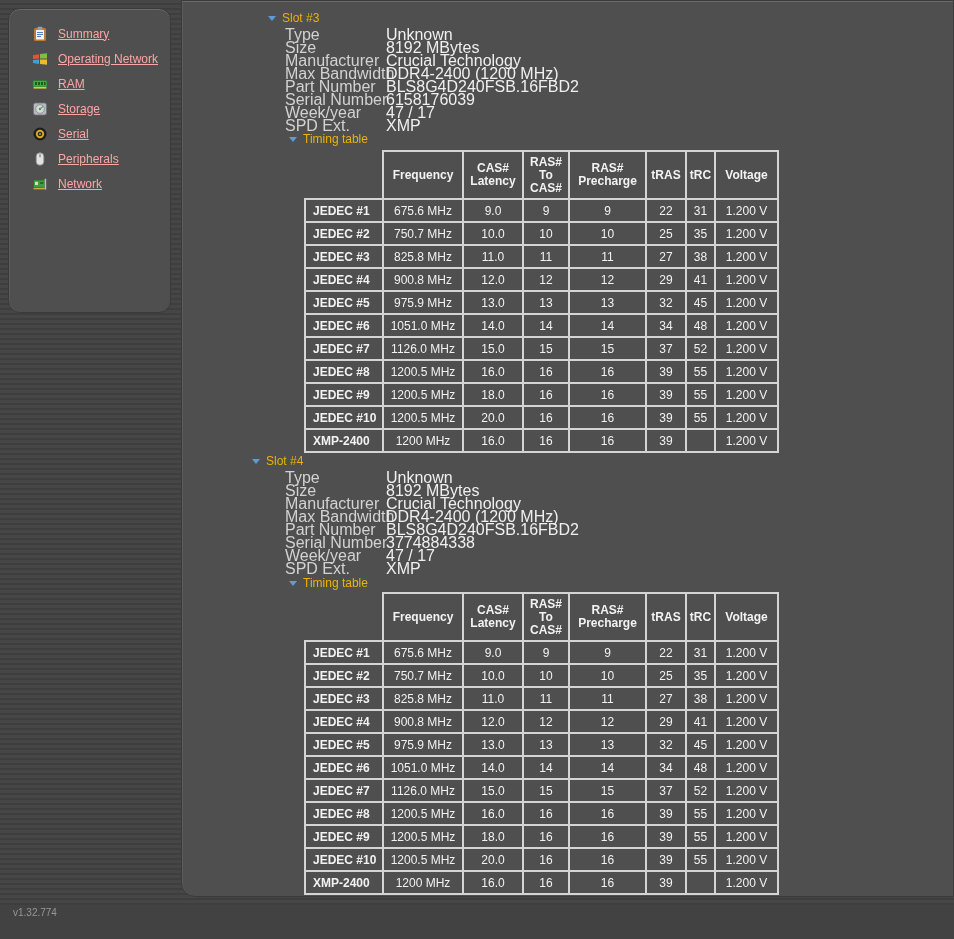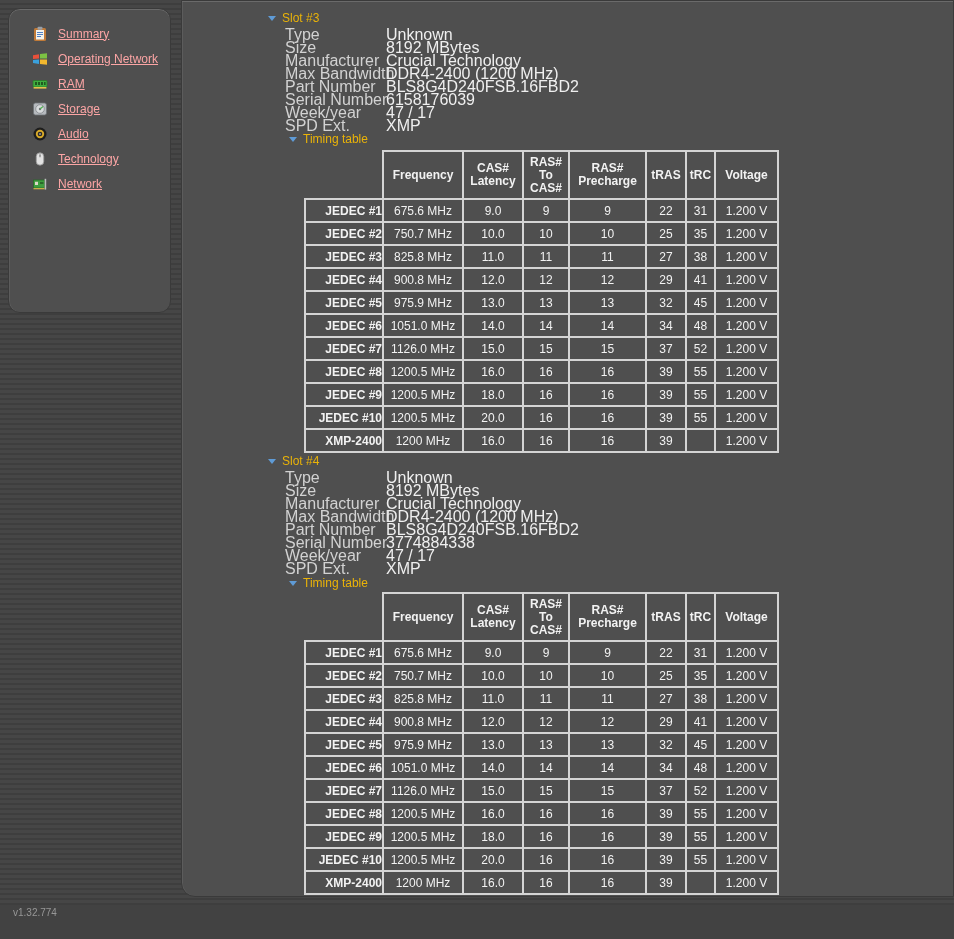--- a/index.html
+++ b/index.html
@@ -37,21 +37,21 @@
   
   table.timing{position:absolute;border-collapse:collapse;table-layout:fixed;width:473px;}
   table.timing th,table.timing td{
     border:2px solid #d4d4d4;color:#f2f2f2;font-size:12px;font-weight:normal;
     text-align:center;vertical-align:middle;padding:0;overflow:hidden;
   }
   table.timing thead tr{height:48px;}
   table.timing tbody tr{height:23px;}
   table.timing thead th{font-weight:bold;line-height:13px;}
   table.timing th.blank{border:none;background:transparent;}
-  table.timing th.rowlabel{font-weight:bold;text-align:right;padding-left:7px;}
+  table.timing th.rowlabel{font-weight:bold;text-align:left;padding-left:7px;}
 
   
   .footer-band{position:absolute;left:0;top:905px;width:954px;height:34px;background:#424242;}
   .version{position:absolute;left:13px;top:907px;color:#979797;font-size:10px;}
 </style>
 </head>
 <body>
 
 <div class="panel sidebar">
 
@@ -113,32 +113,32 @@
 
   <div class="nav-item">
     <span class="ico">
       <svg viewBox="0 0 16 16">
           <circle cx="8" cy="8" r="6.5" fill="#1d1d1d"></circle>
           <circle cx="8" cy="8" r="4.2" fill="#d8a928"></circle>
           <circle cx="8" cy="8" r="2.3" fill="#2a2a2a"></circle>
           <circle cx="8" cy="8" r="0.8" fill="#e8e8e8"></circle>
         </svg>
     </span>
-    <span class="nav-label">Audio</span>
+    <span class="nav-label">Serial</span>
   </div>
 
   <div class="nav-item">
     <span class="ico">
       <svg viewBox="0 0 16 16">
           <rect x="4.2" y="1.8" width="7.6" height="12.4" rx="3.8" fill="#e2e2e2" stroke="#8f8f8f" stroke-width="0.8"></rect>
           <line x1="8" y1="1.8" x2="8" y2="6.5" stroke="#9a9a9a" stroke-width="0.8"></line>
           <rect x="7.3" y="3.4" width="1.4" height="2.6" rx="0.7" fill="#8a8a8a"></rect>
         </svg>
     </span>
-    <span class="nav-label">Technology</span>
+    <span class="nav-label">Peripherals</span>
   </div>
 
   <div class="nav-item">
     <span class="ico">
       <svg viewBox="0 0 16 16">
           <rect x="1.5" y="4" width="11" height="8" fill="#3f9e3f" stroke="#2a6a2a" stroke-width="0.8"></rect>
           <rect x="3" y="5.8" width="3" height="3.2" fill="#ddd8c8"></rect>
           <rect x="8" y="6" width="3.4" height="2" fill="#2a6a2a"></rect>
           <rect x="12.6" y="2.8" width="1.6" height="10.8" fill="#bdbdbd"></rect>
           <rect x="1.5" y="12" width="11" height="1.3" fill="#c9b04a"></rect>
@@ -320,21 +320,21 @@
         <td>16.0</td>
         <td>16</td>
         <td>16</td>
         <td>39</td>
         <td></td>
         <td>1.200 V</td>
       </tr>
       </tbody>
   </table>
 
-  <div class="section-header" style="left:86px;top:453px;">
+  <div class="section-header" style="left:70px;top:453px;">
     <span class="tri"></span>
     <span class="section-title">Slot #4</span>
   </div>
 
   <div class="details" style="left:103px;top:470px;">
 
   <div class="detail-row">
       <span class="dlabel">Type</span><span class="dvalue">Unknown</span>
     </div>
       <div class="detail-row">

